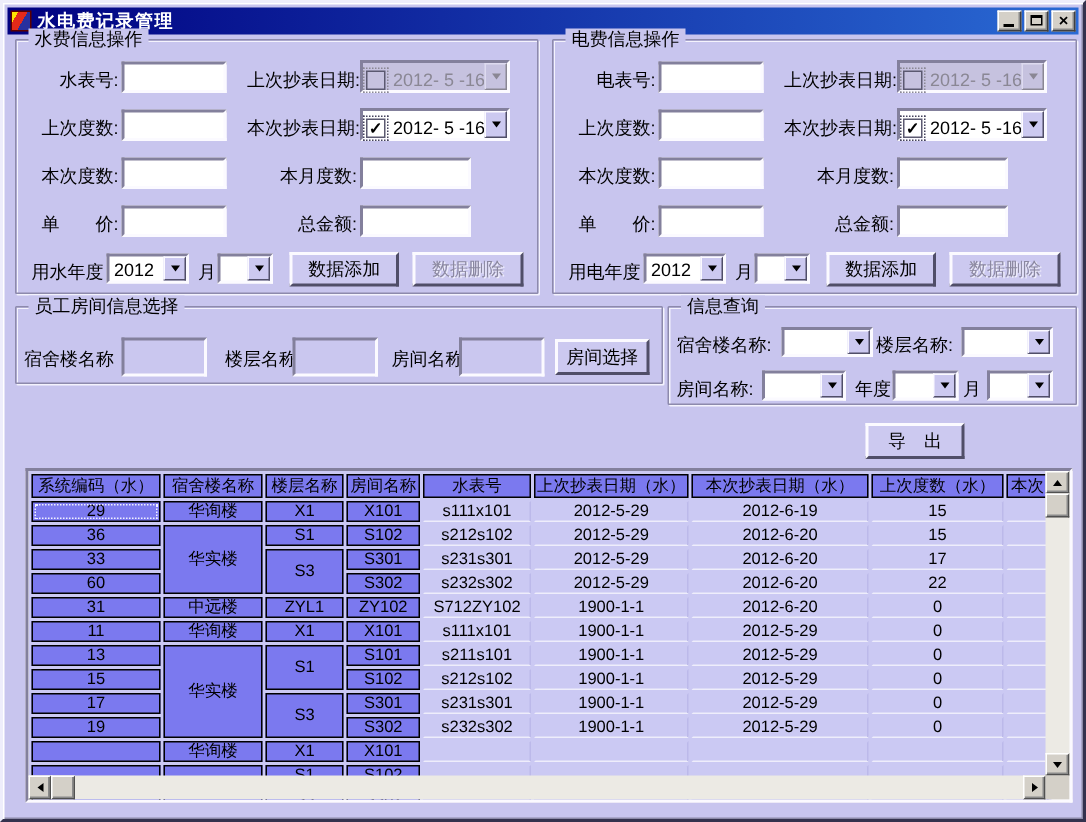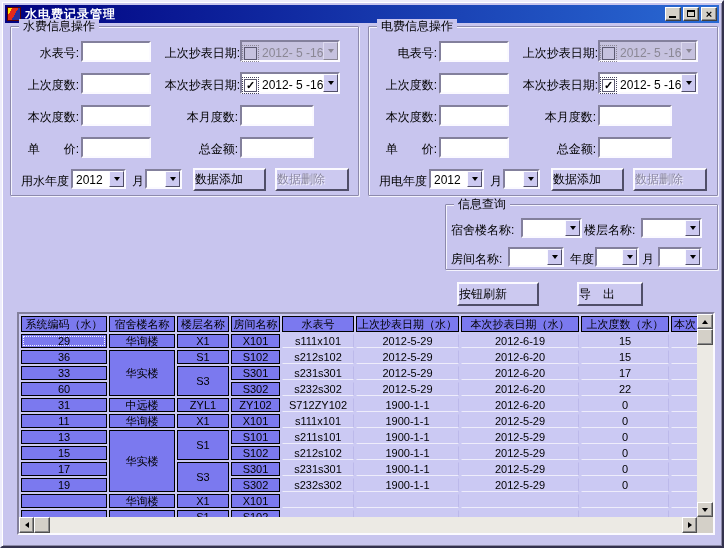--- a/index.html
+++ b/index.html
@@ -23,21 +23,21 @@
   
   .groupbox{position:absolute;border:1px solid #8d8aac;border-radius:1px;
     box-shadow:1px 1px 0 #f4f3fd, inset 1px 1px 0 #f4f3fd;}
   .grouplabel{position:absolute;top:-8px;left:8px;background:var(--window_bg,#c8c5ee);
     padding:0 4px;font-size:12px;color:#000;line-height:14px;}
   .lbl{position:absolute;font-size:12px;color:#000;white-space:nowrap;}
   .lbl.r{text-align:right;}
   .field{position:absolute;height:21px;background:#fff;border:2px solid;border-color:#83809c #fbfaff #fbfaff #83809c;}
   .field.lav{background:#cac7ef;}
   .btn{position:absolute;background:#ccc9f0;border:2px solid;border-color:#fbfaff #504e68 #504e68 #fbfaff;
-    font-size:12px;color:#000;text-align:left;padding:0;font-family:"Liberation Sans",sans-serif;}
+    font-size:12px;color:#000;text-align:center;padding:0;font-family:"Liberation Sans",sans-serif;}
   .btn.disabled{color:#8b88a0;text-shadow:1px 1px 0 #f0effb;}
   
   .combo{position:absolute;height:20px;background:#fff;border:2px solid;border-color:#83809c #fbfaff #fbfaff #83809c;display:flex;align-items:flex-end;}
   .combo .val{flex:1;font-size:12px;padding-left:3px;overflow:hidden;white-space:nowrap;}
   .combo .drop{width:15px;height:100%;background:#ccc9f0;border:1px solid;border-color:#fbfaff #504e68 #504e68 #fbfaff;
     display:flex;align-items:center;justify-content:center;}
   .tri-down{width:0;height:0;border-left:3px solid transparent;border-right:3px solid transparent;border-top:4px solid #000;}
   .combo.disabled{background:#c6c2df;}
   .combo.disabled .val{color:#8a8794;}
   .combo.disabled .drop{background:#c6c2df;border-color:#dedbf0 #8a8794 #8a8794 #dedbf0;}
@@ -179,20 +179,30 @@
     <div class="combo" style="left:134px;top:142px;width:37px">
       <span class="val"></span>
       <span class="drop">
           <span class="tri-down"></span>
         </span>
     </div>
     <button class="btn" style="left:182px;top:141px;width:73px;height:23px">数据添加</button>
     <button class="btn disabled" style="left:264px;top:141px;width:74px;height:23px">数据删除</button>
   </div>
 
+  <div class="groupbox" style="left:8px;top:202px;width:432px;height:52px">
+    <span class="grouplabel">员工房间信息选择</span>
+    <span class="lbl" style="left:5px;top:26px">宿舍楼名称</span>
+    <div class="field lav" style="left:70px;top:20px;width:57px;height:26px"></div>
+    <span class="lbl" style="left:139px;top:26px">楼层名称</span>
+    <div class="field lav" style="left:184px;top:20px;width:57px;height:26px"></div>
+    <span class="lbl" style="left:250px;top:26px">房间名称</span>
+    <div class="field lav" style="left:295px;top:20px;width:57px;height:26px"></div>
+    <button class="btn" style="left:359px;top:21px;width:63px;height:24px">房间选择</button>
+  </div>
 
   <div class="groupbox" style="left:443px;top:202px;width:273px;height:66px">
     <span class="grouplabel">信息查询</span>
     <span class="lbl" style="left:5px;top:17px">宿舍楼名称:</span>
     <div class="combo" style="left:75px;top:13px;width:61px">
       <span class="val"></span>
       <span class="drop">
           <span class="tri-down"></span>
         </span>
     </div>
@@ -219,21 +229,20 @@
     </div>
     <span class="lbl" style="left:196px;top:46px">月</span>
     <div class="combo" style="left:212px;top:42px;width:44px">
       <span class="val"></span>
       <span class="drop">
           <span class="tri-down"></span>
         </span>
     </div>
   </div>
 
-  <button class="btn" style="left:455px;top:280px;width:82px;height:24px">按钮刷新</button>
   <button class="btn" style="left:575px;top:280px;width:66px;height:24px">导　出</button>
 
   <div class="tablebox">
     <table class="grid">
       <colgroup>
           <col style="width: 86px;">
           <col style="width: 66px;">
           <col style="width: 52px;">
           <col style="width: 49px;">
           <col style="width: 72px;">

